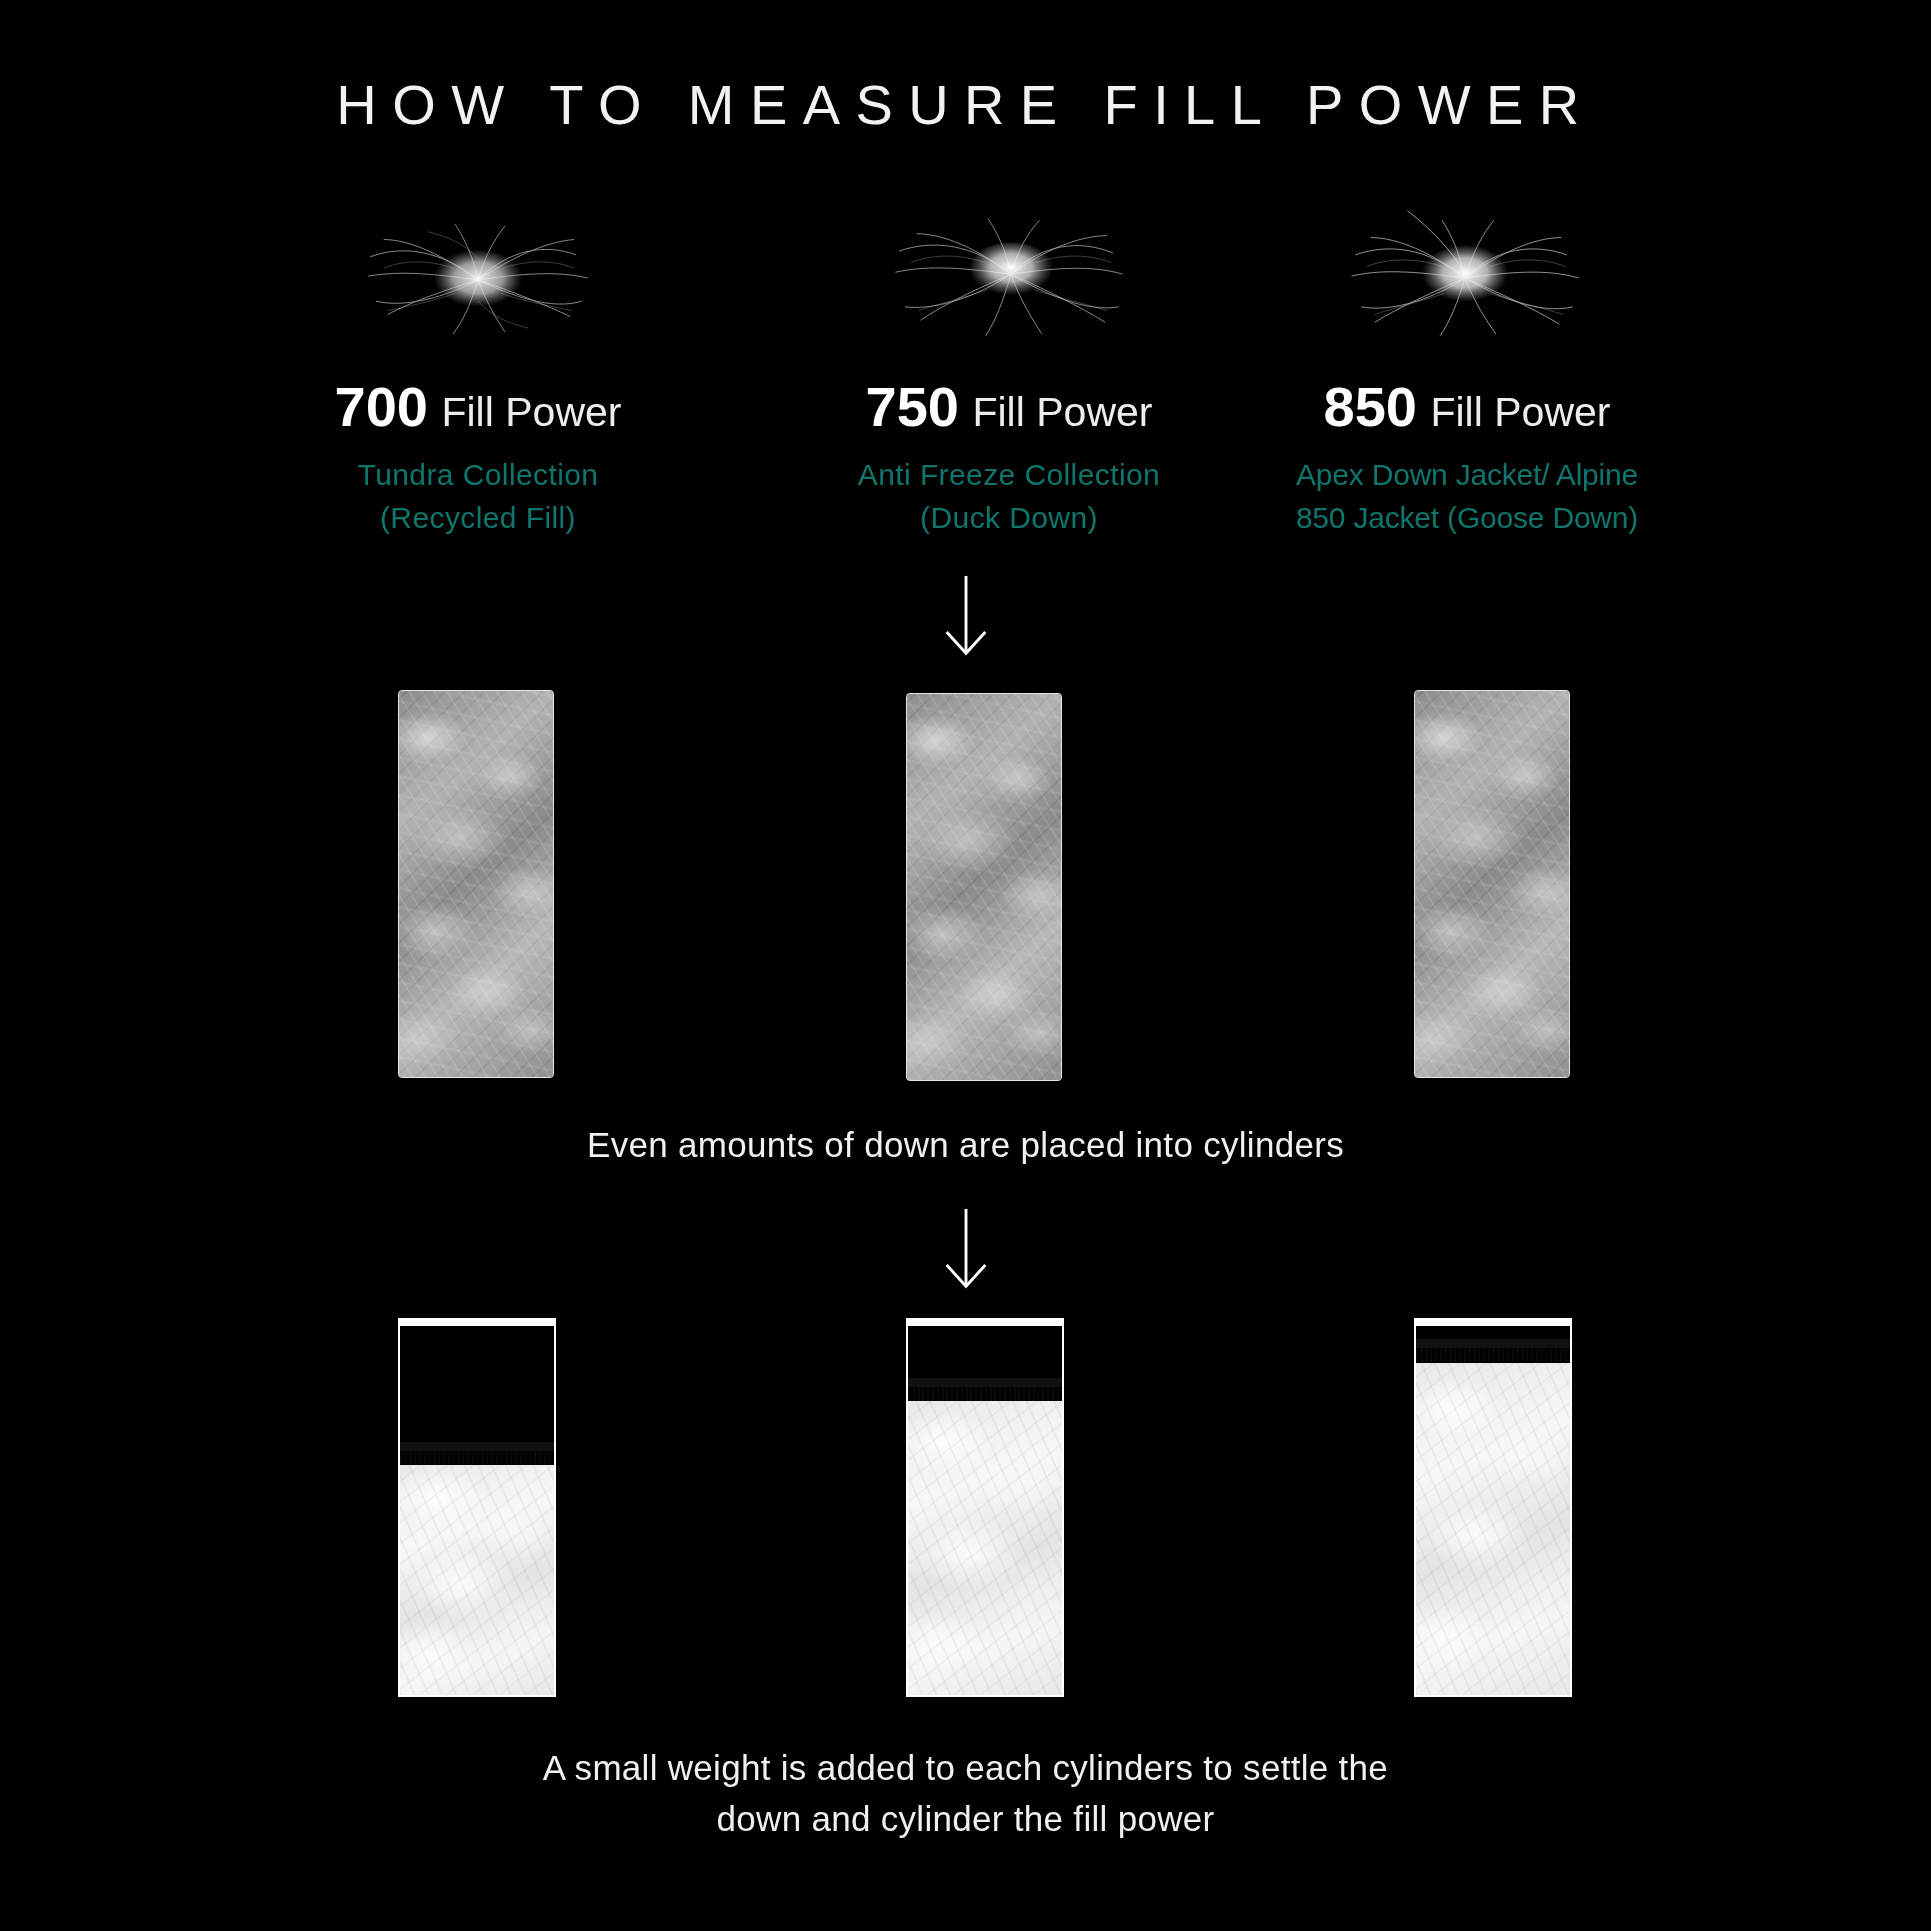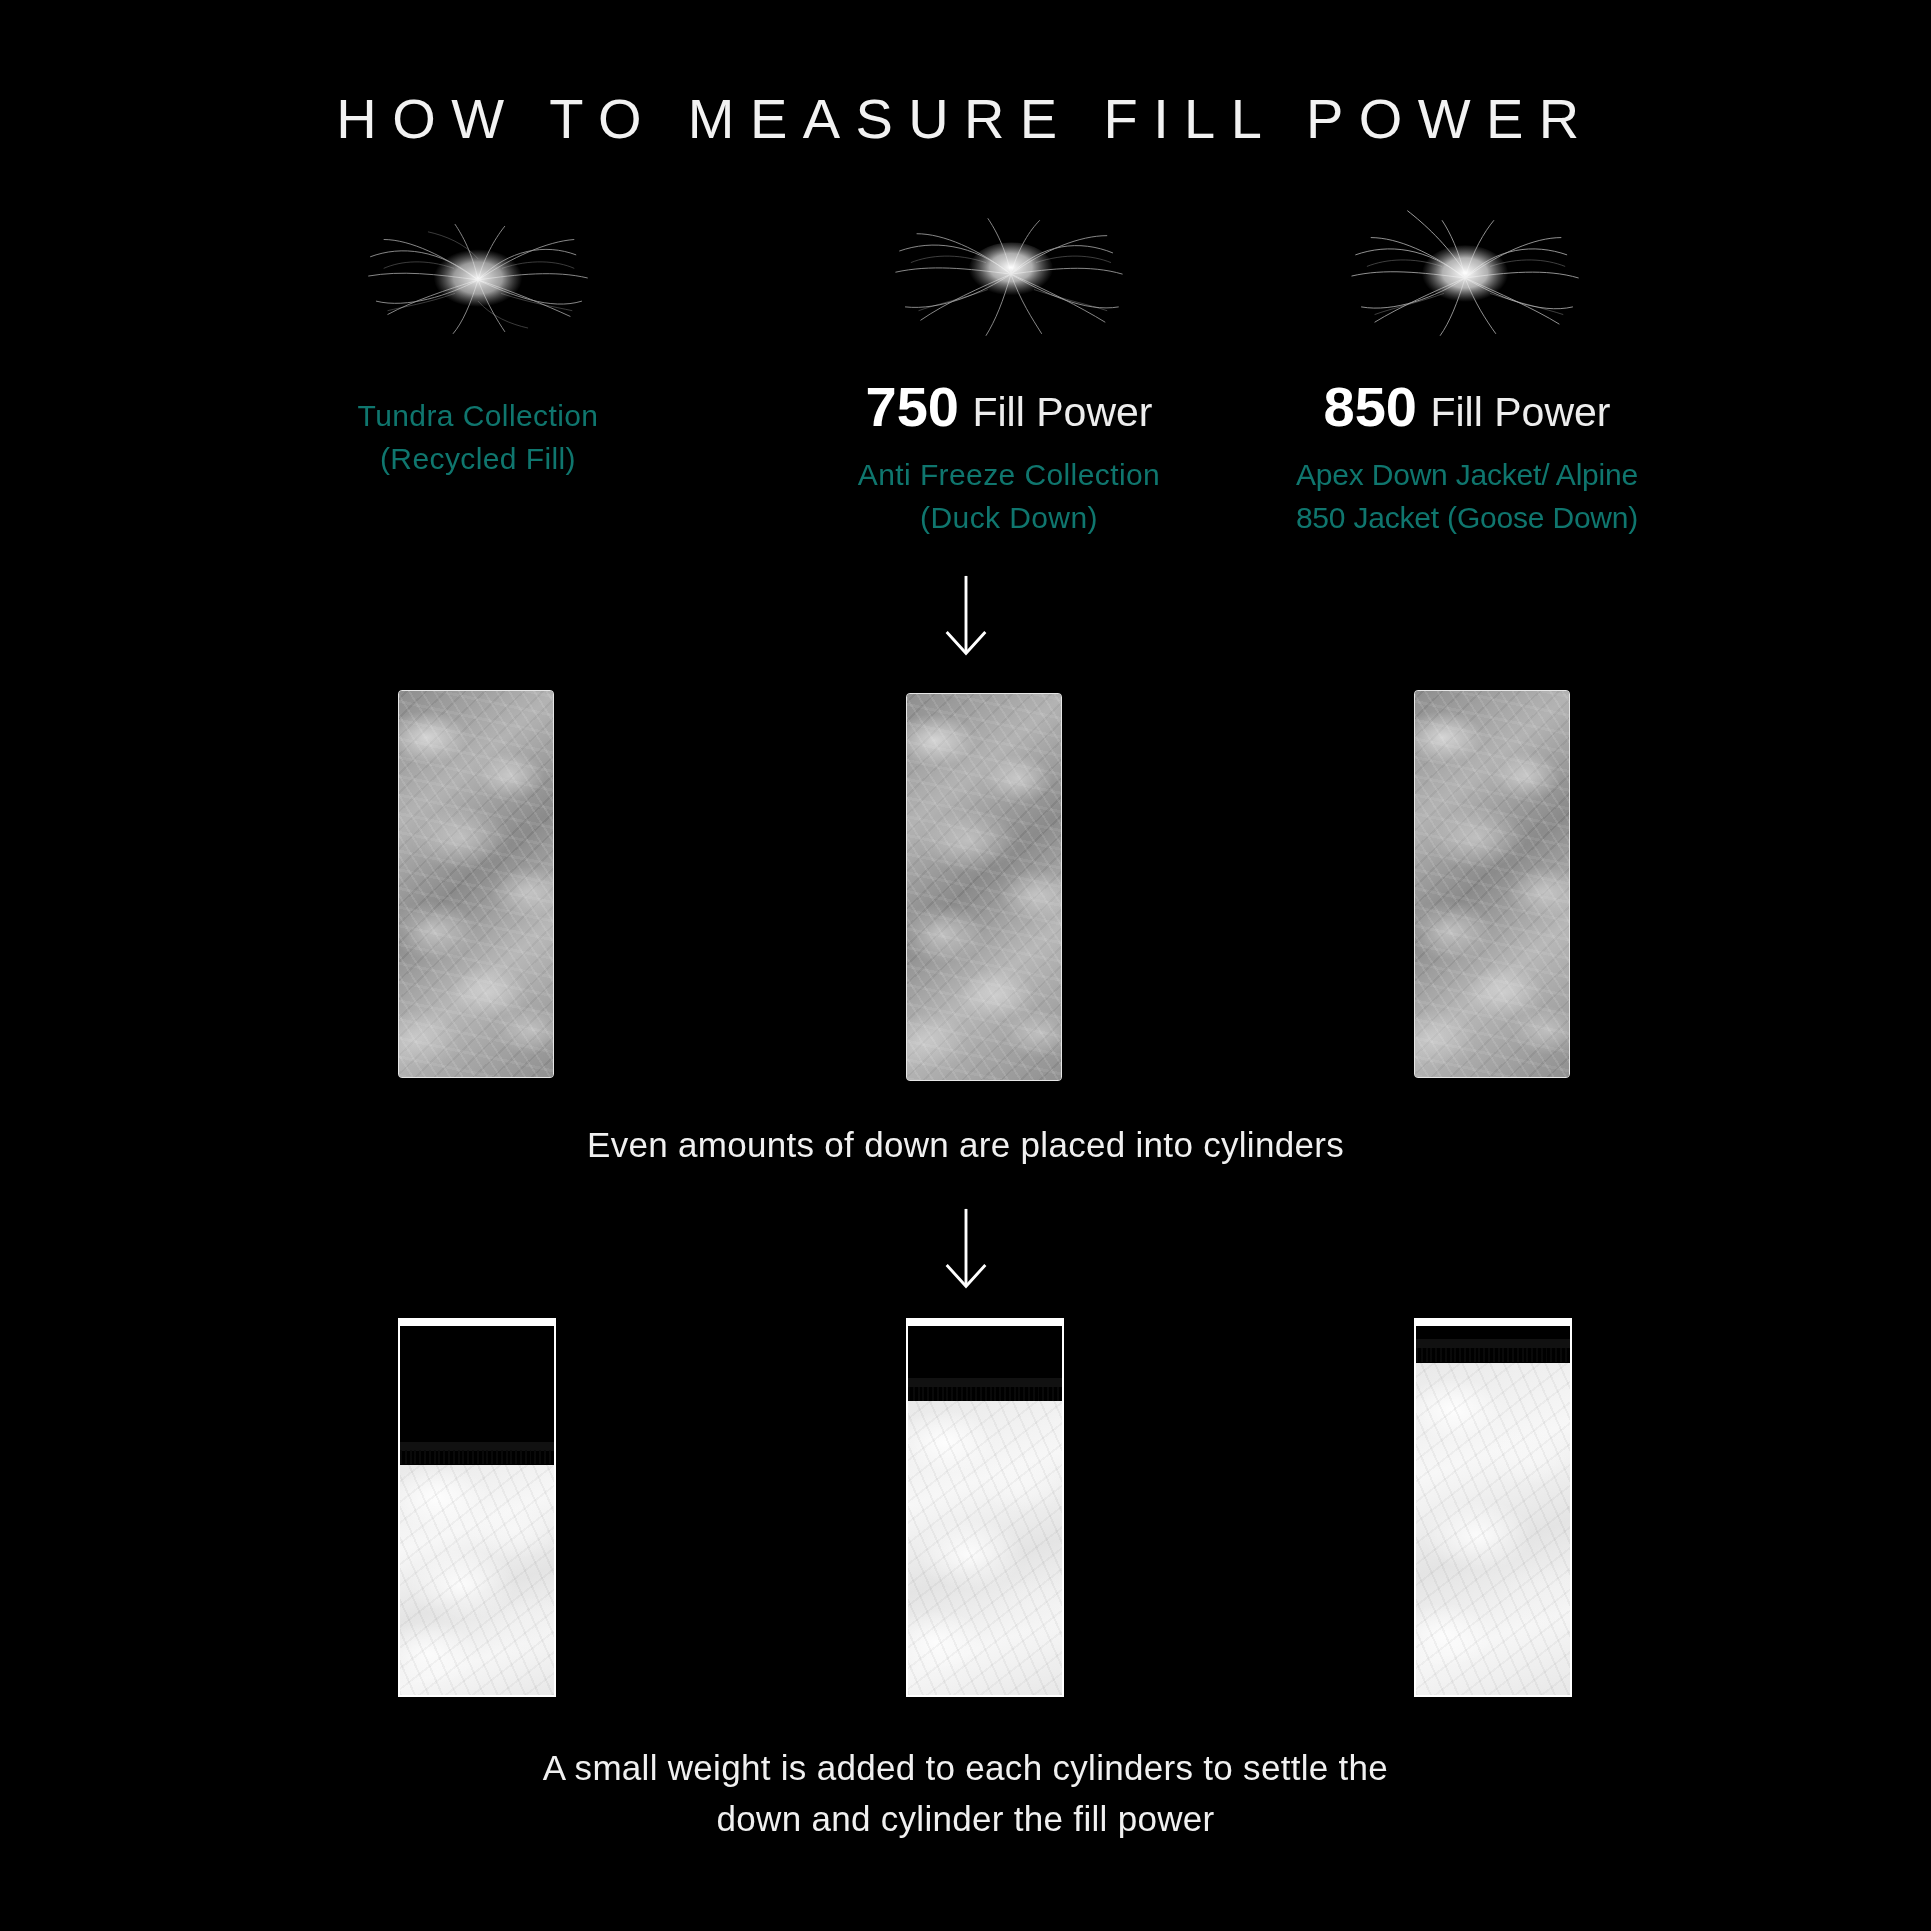--- a/index.html
+++ b/index.html
@@ -19,21 +19,21 @@
     position: absolute;
     left: 0; top: 0;
     width: 1931px;
     height: 1931px;
     background: #000000;
   }
 
   
   .title {
     position: absolute;
-    top: 86px;
+    top: 72px;
     left: 0;
     width: 1931px;
     text-align: center;
     font-size: 56px;
     font-weight: 300;
     letter-spacing: 15.4px;
     color: #f2f2f2;
     white-space: nowrap;
   }
 
@@ -319,20 +319,23 @@
             <path d="M254 68 C284 58 312 60 332 68"></path>
           <path d="M206 96 C178 106 150 112 134 118"></path>
             <path d="M254 96 C284 106 312 112 330 118"></path>
         </g>
         <ellipse cx="228" cy="76" rx="45" ry="30" fill="url(#core3)"></ellipse>
       </svg>
     </div>
   </div>
 
   <div class="col col-1 fp-row">
+    <span class="fp-line">
+      <span class="fp-num">700</span><span class="fp-word">Fill Power</span>
+    </span>
     <span class="fp-sub">
       <span>Tundra Collection</span><br>
       <span>(Recycled Fill)</span>
     </span>
   </div>
 
   <div class="col col-2 fp-row">
     <span class="fp-line">
       <span class="fp-num">750</span><span class="fp-word">Fill Power</span>
     </span>

